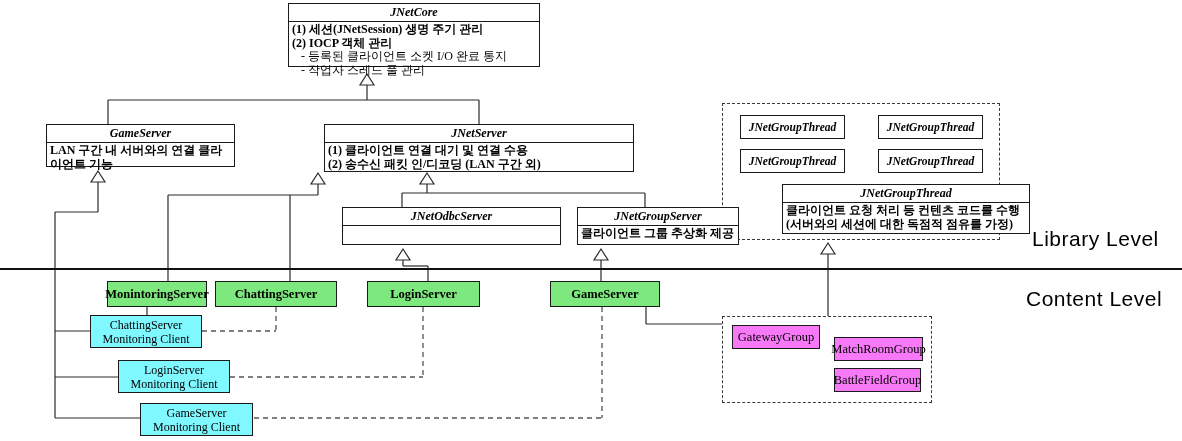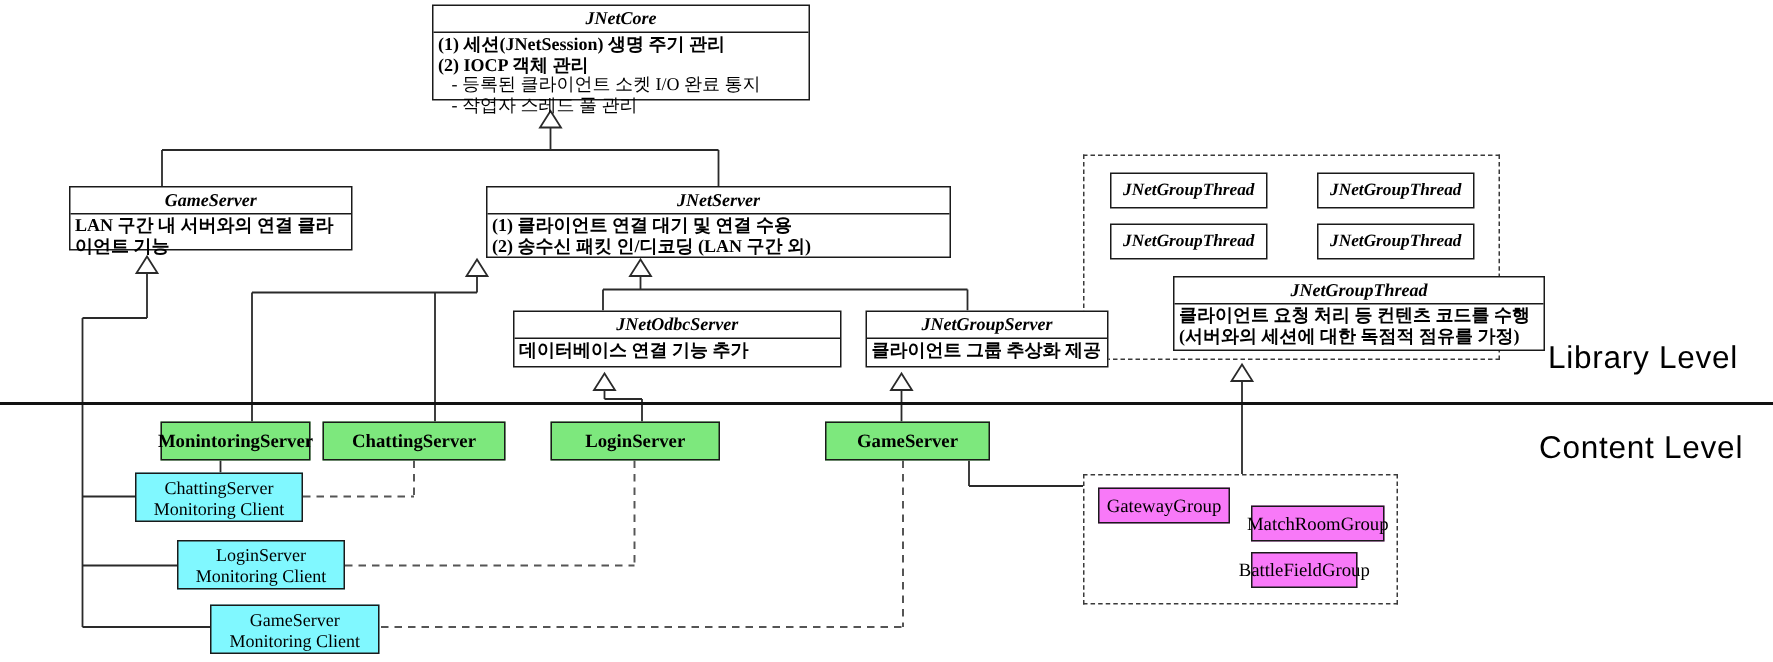--- a/index.html
+++ b/index.html
@@ -115,23 +115,20 @@
   <div class="uml" style="left:280px;top:124px;width:310px;height:48px;">
     <div class="t">JNetServer</div>
     <div class="b">
       <div class="ln">(1) 클라이언트 연결 대기 및 연결 수용</div>
       <div class="ln">(2) 송수신 패킷 인/디코딩 (LAN 구간 외)</div>
     </div>
   </div>
 
   <div class="uml" style="left:298px;top:207px;width:219px;height:38px;">
     <div class="t">JNetOdbcServer</div>
-    <div class="b">
-      <div class="ln">데이터베이스 연결 기능 추가</div>
-    </div>
   </div>
 
   <div class="uml" style="left:533px;top:207px;width:162px;height:38px;">
     <div class="t">JNetGroupServer</div>
     <div class="b">
       <div class="ln">클라이언트 그룹 추상화 제공</div>
     </div>
   </div>
 
   <div class="smallbox" style="left:740px;top:115px;width:105px;height:24px;">
@@ -180,21 +177,21 @@
     <span><span>GameServer</span><br>
     <span>Monitoring Client</span></span>
   </div>
 
   <div class="chip" style="left: 732px; top: 325px; width: 88px; height: 24px; background: rgb(248, 121, 248);">
     <span>GatewayGroup</span>
   </div>
   <div class="chip" style="left: 834px; top: 325px; width: 89px; height: 24px; background: rgb(248, 121, 248); margin-top: 12px;">
     <span>MatchRoomGroup</span>
   </div>
-  <div class="chip" style="left: 834px; top: 368px; width: 71px; height: 24px; background: rgb(248, 121, 248);">
+  <div class="chip" style="left: 834px; top: 368px; width: 87px; height: 24px; background: rgb(248, 121, 248);">
     <span>BattleFieldGroup</span>
   </div>
 
   <div class="divider"></div>
   <div class="levellabel" style="left:1032px;top:227px;">Library Level</div>
   <div class="levellabel" style="left:1026px;top:287px;">Content Level</div>
 
 </div>
 
 </body></html>

